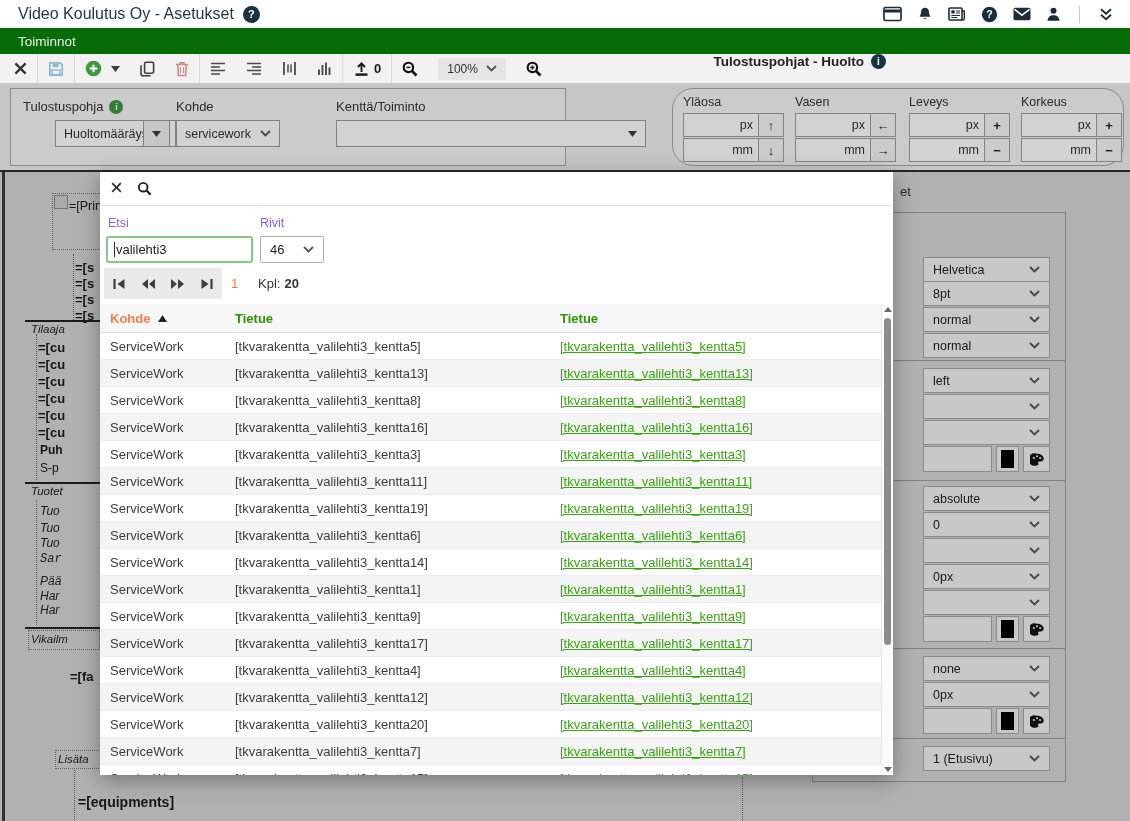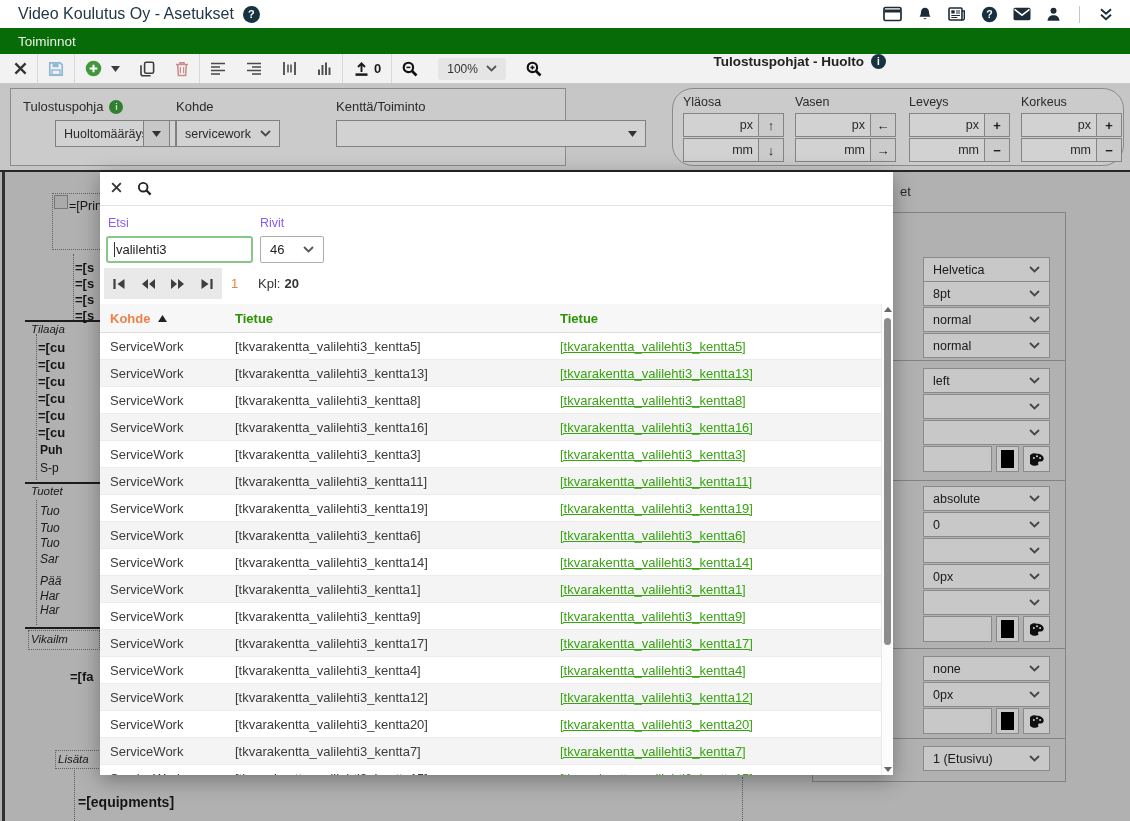--- a/index.html
+++ b/index.html
@@ -439,21 +439,21 @@
       <div class="frag bold" style="left: 38px; top: 202px;">=[cu</div>
       <div class="frag bold" style="left: 38px; top: 219px;">=[cu</div>
       <div class="frag bold" style="left: 38px; top: 236px;">=[cu</div>
       <div class="frag bold" style="left: 38px; top: 253px;">=[cu</div>
       <div class="frag plain-small" style="left: 40px; top: 271px; font-weight: bold;">Puh</div>
       <div class="frag plain-small" style="left: 40px; top: 289px;">S-p</div>
       <div class="frag italic-small" style="left: 31px; top: 313px;">Tuotet</div>
       <div class="frag italic" style="left: 40px; top: 332px;">Tuo</div>
       <div class="frag italic" style="left: 40px; top: 349px;">Tuo</div>
       <div class="frag italic" style="left: 40px; top: 364px;">Tuo</div>
-      <div class="frag italic" style="left: 40px; top: 380px;">Sar</div>
+      <div class="frag italic" style="left: 40px; top: 380px; font-family: Liberation Mono, monospace;">Sar</div>
       <div class="frag italic" style="left: 40px; top: 402px;">Pää</div>
       <div class="frag italic" style="left: 40px; top: 417px;">Har</div>
       <div class="frag italic" style="left: 40px; top: 431px;">Har</div>
       <div class="frag italic-small" style="left: 31px; top: 461px;">Vikailm</div>
       <div class="frag bold" style="left: 70px; top: 497px;">=[fa</div>
       <div class="frag italic-small" style="left: 58px; top: 581px;">Lisäta</div>
       <div class="frag bold-large" style="left: 78px; top: 622px;">=[equipments]</div>
       <div class="sb-select" style="top: 85px;">
         <span>Helvetica</span>
         <span class="icn sb-chev">

